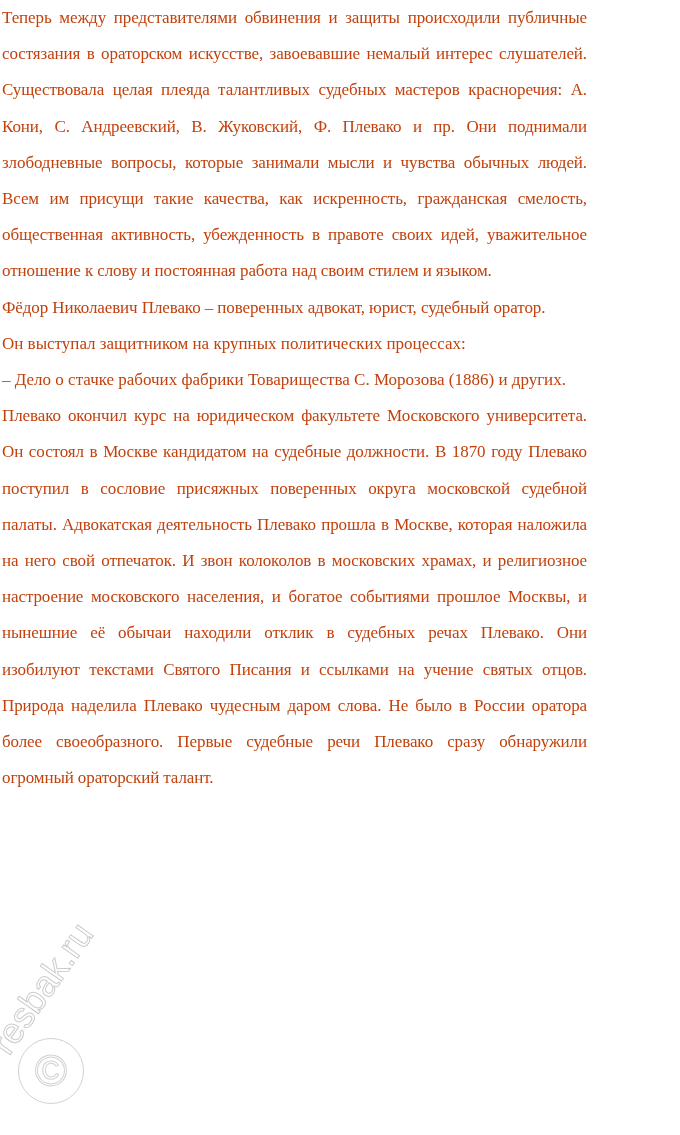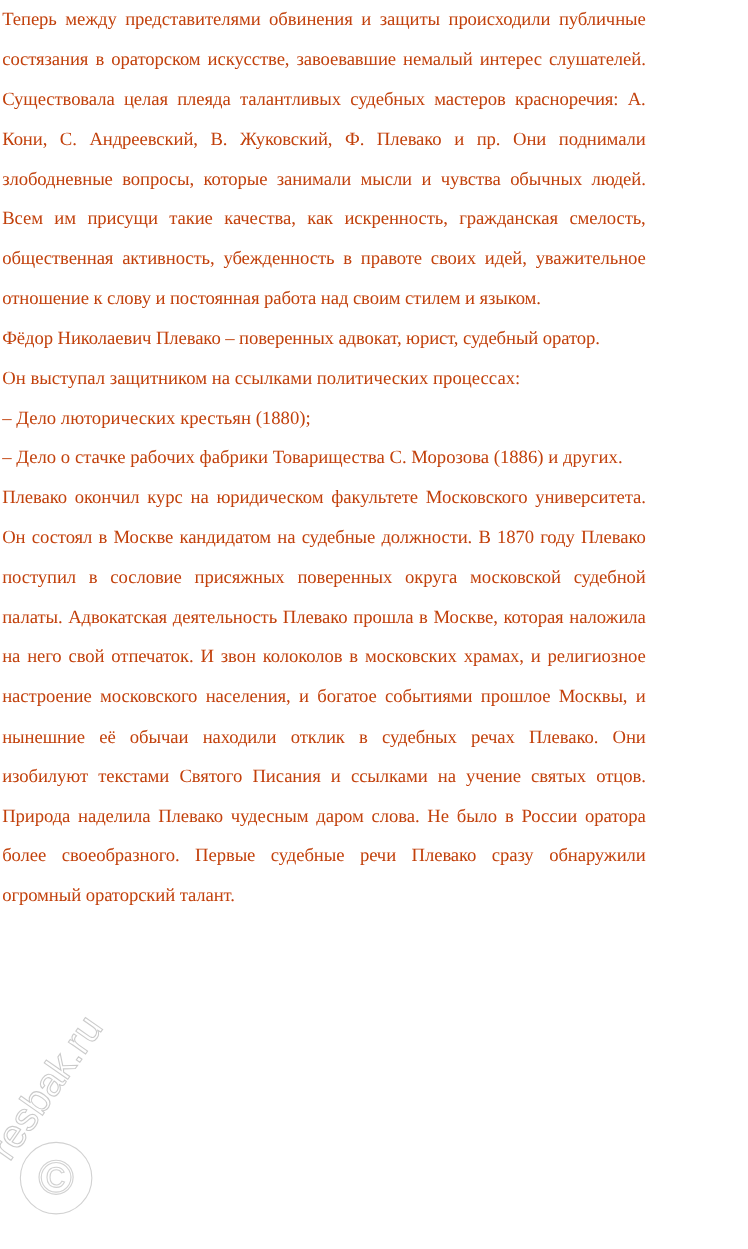--- a/index.html
+++ b/index.html
@@ -84,23 +84,22 @@
       color: transparent;
       -webkit-text-stroke: 1px #888888;
     }
   </style>
 </head>
 <body>
 
 <div class="page">
   <p class="para">Теперь между представителями обвинения и защиты происходили публичные состязания в ораторском искусстве, завоевавшие немалый интерес слушателей. Существовала целая плеяда талантливых судебных мастеров красноречия: А. Кони, С. Андреевский, В. Жуковский, Ф. Плевако и пр. Они поднимали злободневные вопросы, которые занимали мысли и чувства обычных людей. Всем им присущи такие качества, как искренность, гражданская смелость, общественная активность, убежденность в правоте своих идей, уважительное отношение к слову и постоянная работа над своим стилем и языком.</p>
   <p class="para">Фёдор Николаевич Плевако – поверенных адвокат, юрист, судебный оратор.</p>
-  <p class="line">Он выступал защитником на ссылками политических процессах:</p>
+  <p class="line">Он выступал защитником на крупных политических процессах:</p>
   <ul class="list">
-    <li class="list-item">– Дело люторических крестьян (1880);</li>
     <li class="list-item">– Дело о стачке рабочих фабрики Товарищества С. Морозова (1886) и других.</li>
   </ul>
   <p class="para">Плевако окончил курс на юридическом факультете Московского университета. Он состоял в Москве кандидатом на судебные должности. В 1870 году Плевако поступил в сословие присяжных поверенных округа московской судебной палаты. Адвокатская деятельность Плевако прошла в Москве, которая наложила на него свой отпечаток. И звон колоколов в московских храмах, и религиозное настроение московского населения, и богатое событиями прошлое Москвы, и нынешние её обычаи находили отклик в судебных речах Плевако. Они изобилуют текстами Святого Писания и ссылками на учение святых отцов. Природа наделила Плевако чудесным даром слова. Не было в России оратора более своеобразного. Первые судебные речи Плевако сразу обнаружили огромный ораторский талант.</p>
 </div>
 
 <div class="watermark">
   <div class="watermark-copy">©</div>
   <div class="watermark-text">resbak.ru</div>
 </div>
 

